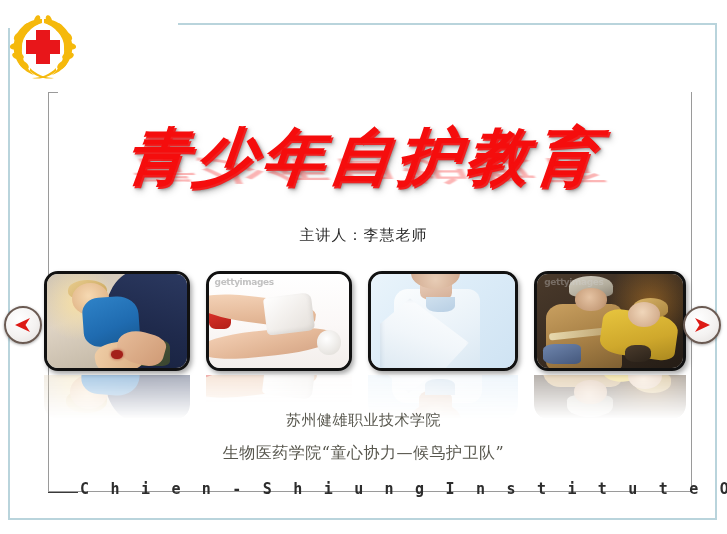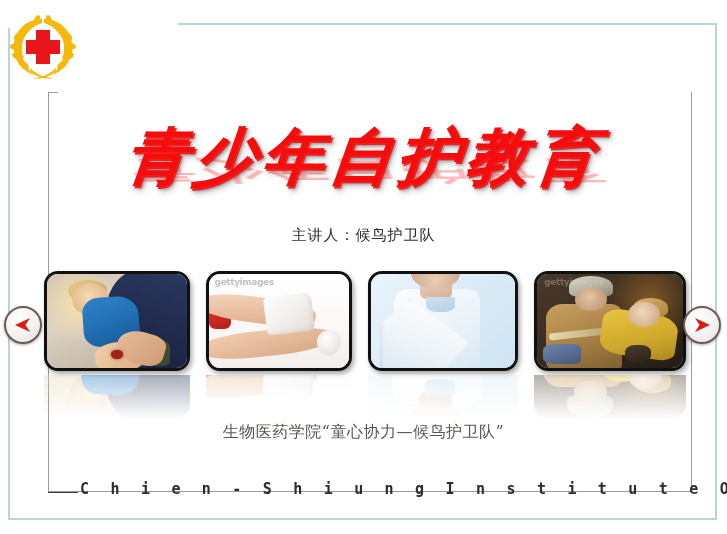--- a/index.html
+++ b/index.html
@@ -492,21 +492,21 @@
 
       <path d="M30 20 h14 v10 h10 v14 h-10 v10 h-14 v-10 h-10 v-14 h10 z" fill="#e8161a"></path>
     </svg>
   </div>
 
   <div class="title-wrap">
     <div class="title">青少年自护教育</div>
     <div class="title-reflection">青少年自护教育</div>
   </div>
 
-  <div class="presenter">主讲人：候鸟护卫队</div>
+  <div class="presenter">主讲人：李慧老师</div>
 
   <div class="photos">
 
     <div class="photo p1">
       <div class="scene scene-child-knee">
         <div class="s-adult"></div>
         <div class="s-child-hair"></div>
         <div class="s-child-head"></div>
         <div class="s-child-shirt"></div>
         <div class="s-shorts"></div>
@@ -584,20 +584,21 @@
           <div class="s-face"></div>
         <div class="s-child"></div>
         <div class="s-child-hair"></div>
           <div class="s-child-head"></div>
       </div>
     </div>
 
   </div>
 
   <div class="org">
+    <div class="line1">苏州健雄职业技术学院</div>
     <div class="line2">生物医药学院“童心协力—候鸟护卫队”</div>
   </div>
 
   <div class="english">C h i e n - S h i u n g   I n s t i t u t e   O f   T e c h n o l o g y</div>
 
   <div class="nav-btn nav-prev">
     <span>
       <svg width="20" height="16" viewBox="0 0 20 16" aria-hidden="true">
         <path d="M2 8 L17 1 L12.5 8 L17 15 Z" fill="#dd1a15"></path>
       </svg>

